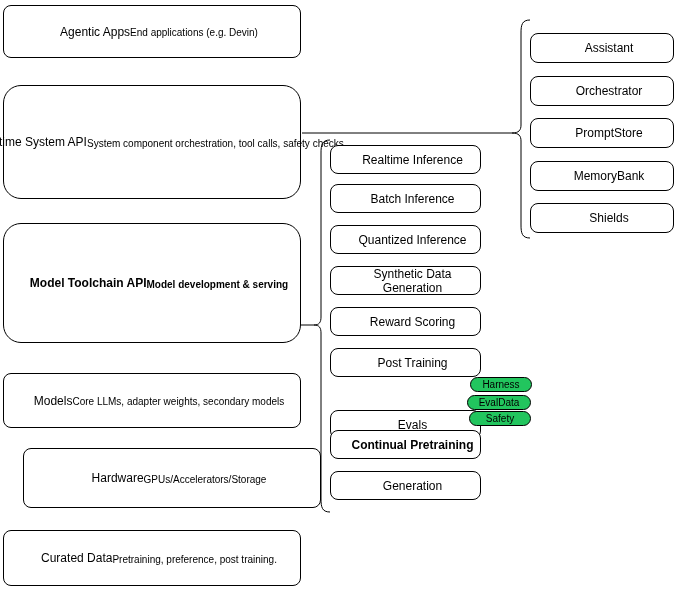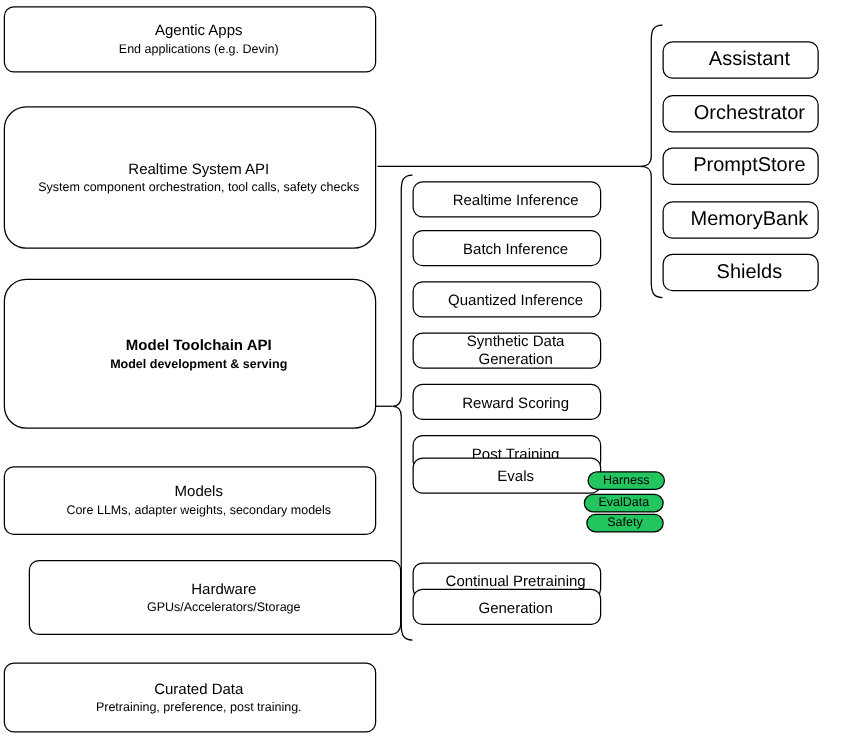--- a/index.html
+++ b/index.html
@@ -17,38 +17,38 @@
     left: 0; top: 0;
     width: 682px; height: 591px;
     pointer-events: none;
   }
   .node {
     position: absolute;
     box-sizing: border-box;
     background: #ffffff;
     border: 1px solid #000000;
     display: flex;
-    flex-direction: column;
+    flex-direction: row;
     align-items: center;
     justify-content: center;
     text-align: center;
     z-index: 1;
     padding-left: 14px;
   }
   .node .title { font-size: 12px; line-height: 14px; white-space: nowrap; }
   .node .subtitle { font-size: 10px; line-height: 12px; margin-top: 3px; white-space: nowrap; }
   .stack-node { left: 3px; width: 298px; border-radius: 8px; }
   .big-radius { border-radius: 18px; }
   .mid-node {
     left: 330px; width: 151px; height: 29px;
     border-radius: 8px; font-size: 12px;
   }
   .right-node {
-    left: 530px; width: 125px; height: 30px;
-    border-radius: 8px; font-size: 16px;
+    left: 530px; width: 144px; height: 30px;
+    border-radius: 8px; font-size: 12px;
   }
   .pill {
     position: absolute;
     box-sizing: border-box;
     height: 15px;
     background: #22c55e;
     border: 1px solid #000000;
     border-radius: 8px;
     font-size: 10px;
     line-height: 12px;
@@ -111,24 +111,24 @@
   </div>
   <div class="node mid-node" style="top:266px;justify-content:flex-end;">
     <span>Synthetic Data Generation</span>
   </div>
   <div class="node mid-node" style="top:307px;">
     <span>Reward Scoring</span>
   </div>
   <div class="node mid-node" style="top:348px;">
     <span>Post Training</span>
   </div>
-  <div class="node mid-node" style="top:366px;">
+  <div class="node mid-node" style="top:410px;">
     <span>Evals</span>
   </div>
-  <div class="node mid-node" style="top:450px;">
+  <div class="node mid-node" style="top:430px;font-weight:bold;">
     <span>Continual Pretraining</span>
   </div>
   <div class="node mid-node" style="top:471px;">
     <span>Generation</span>
   </div>
 
   <div class="pill" style="left:470px; top:377px; width:62px;">
     <span>Harness</span>
   </div>
   <div class="pill" style="left:467px; top:395px; width:64px;">

